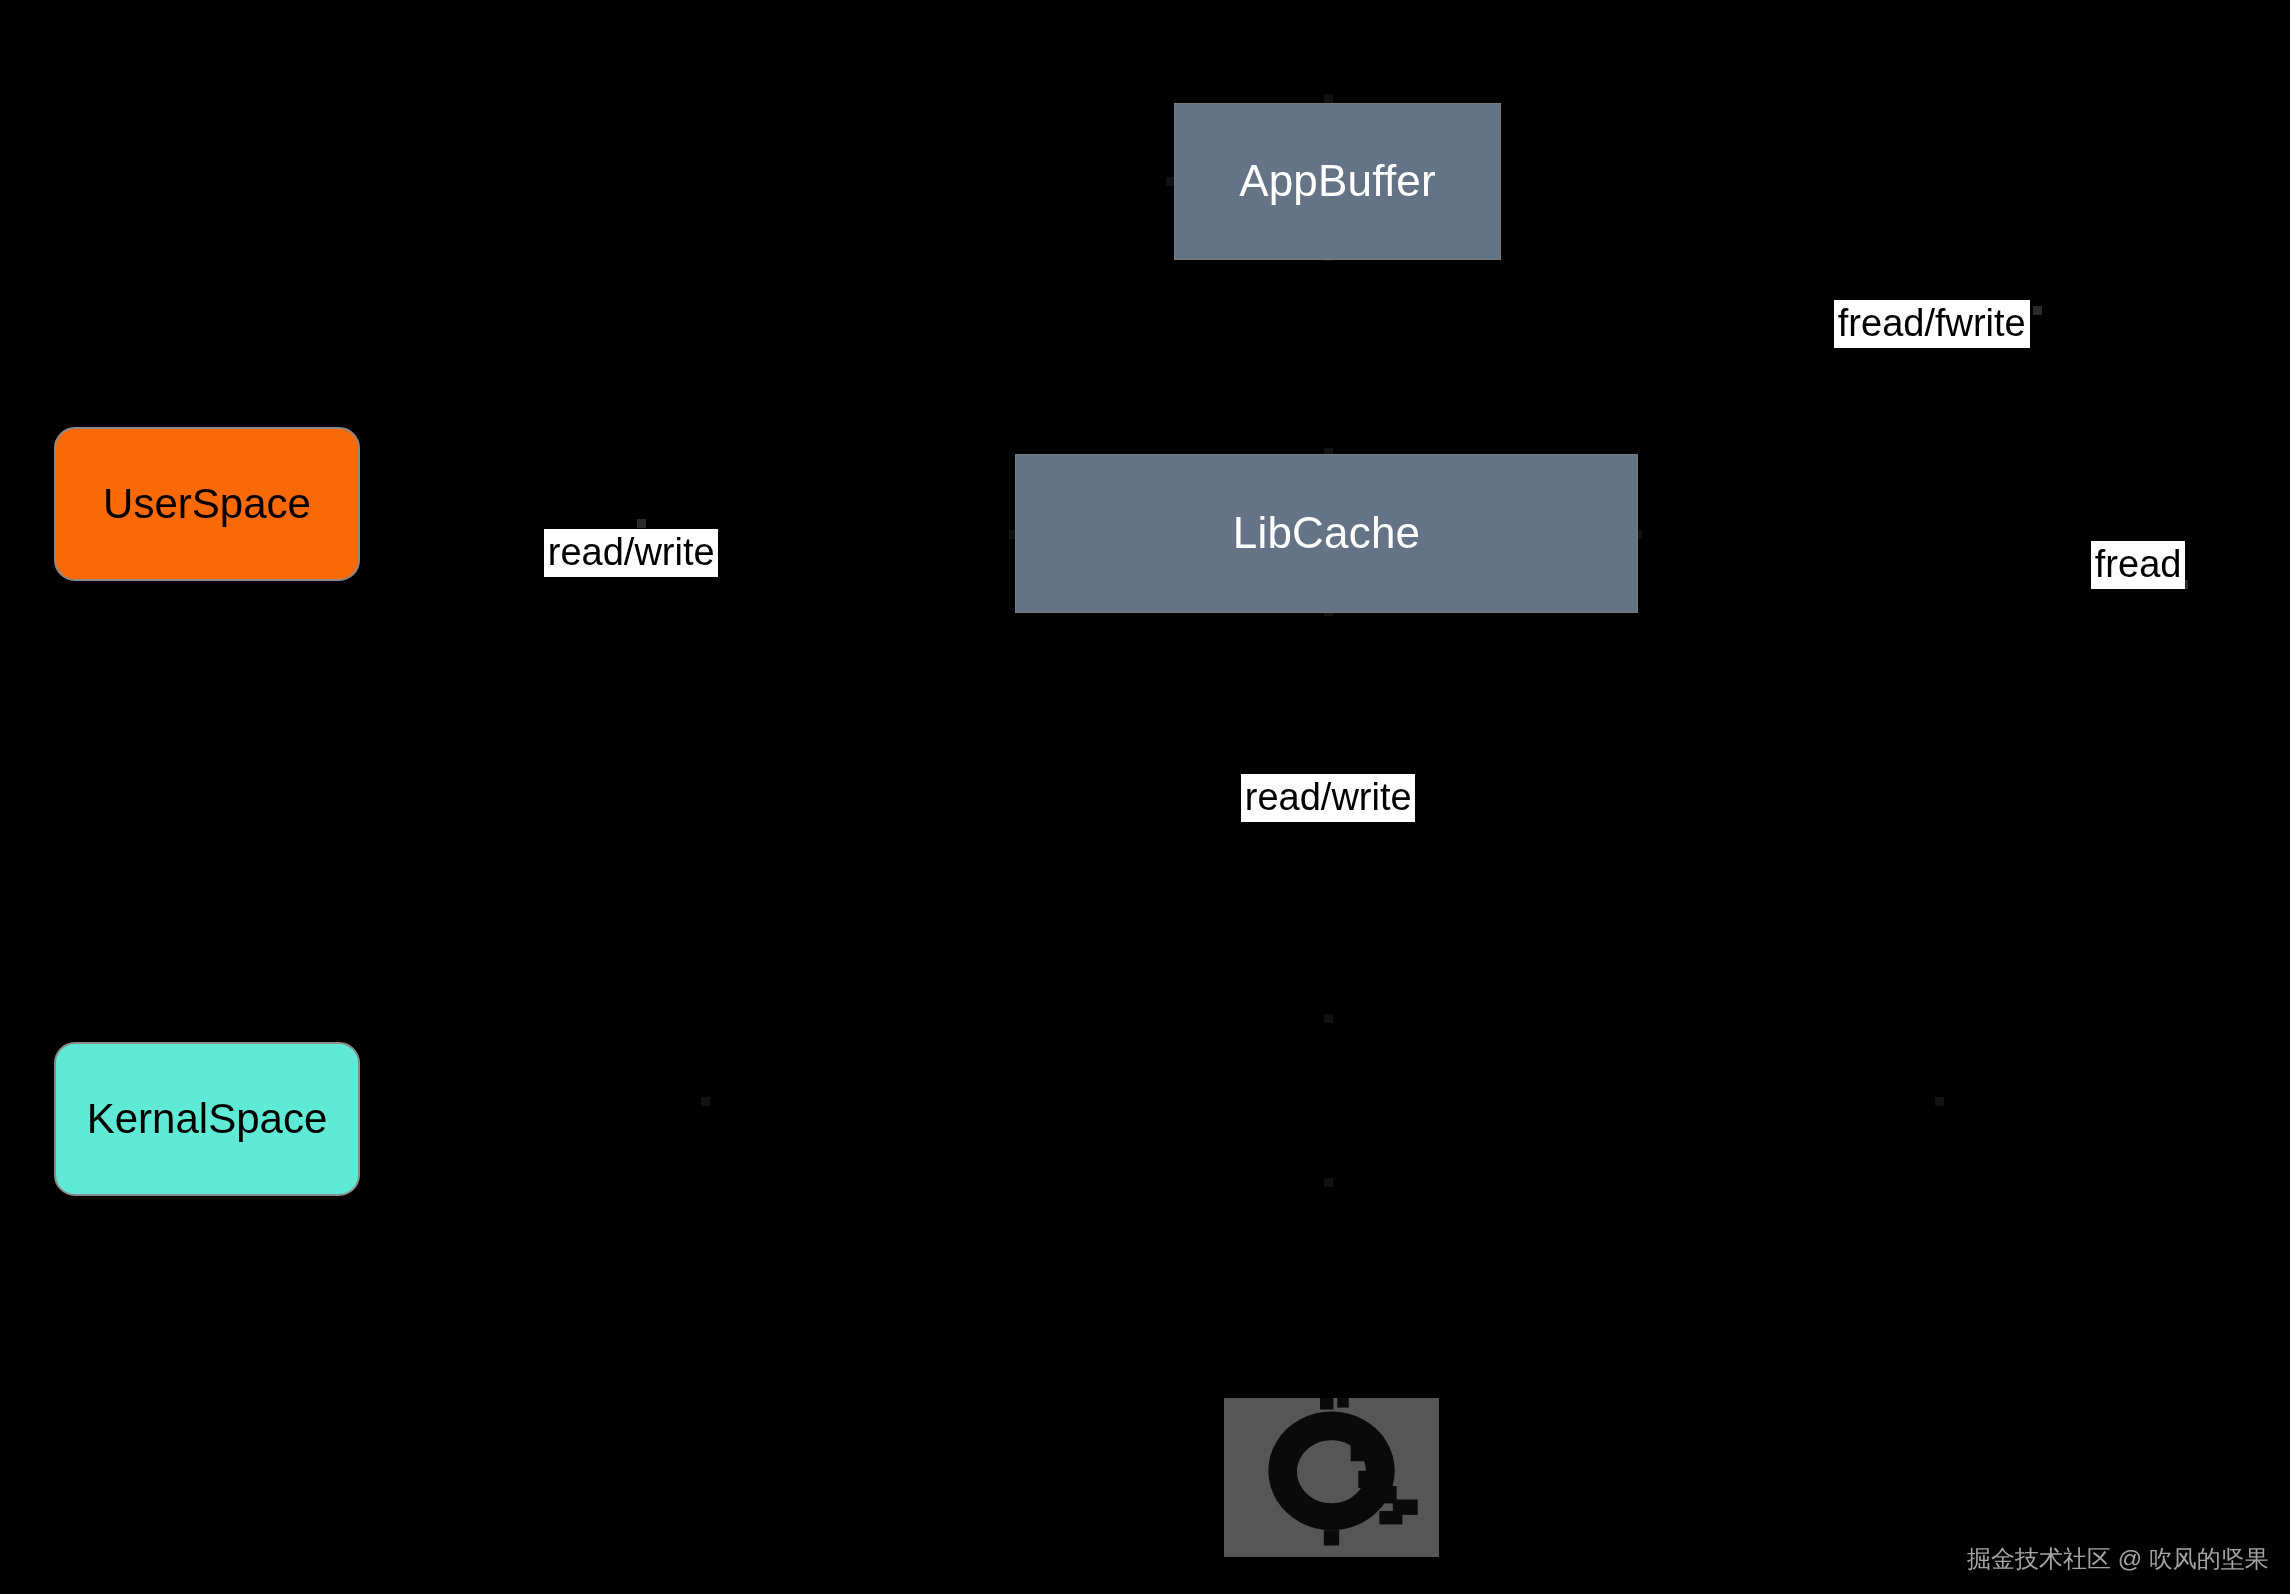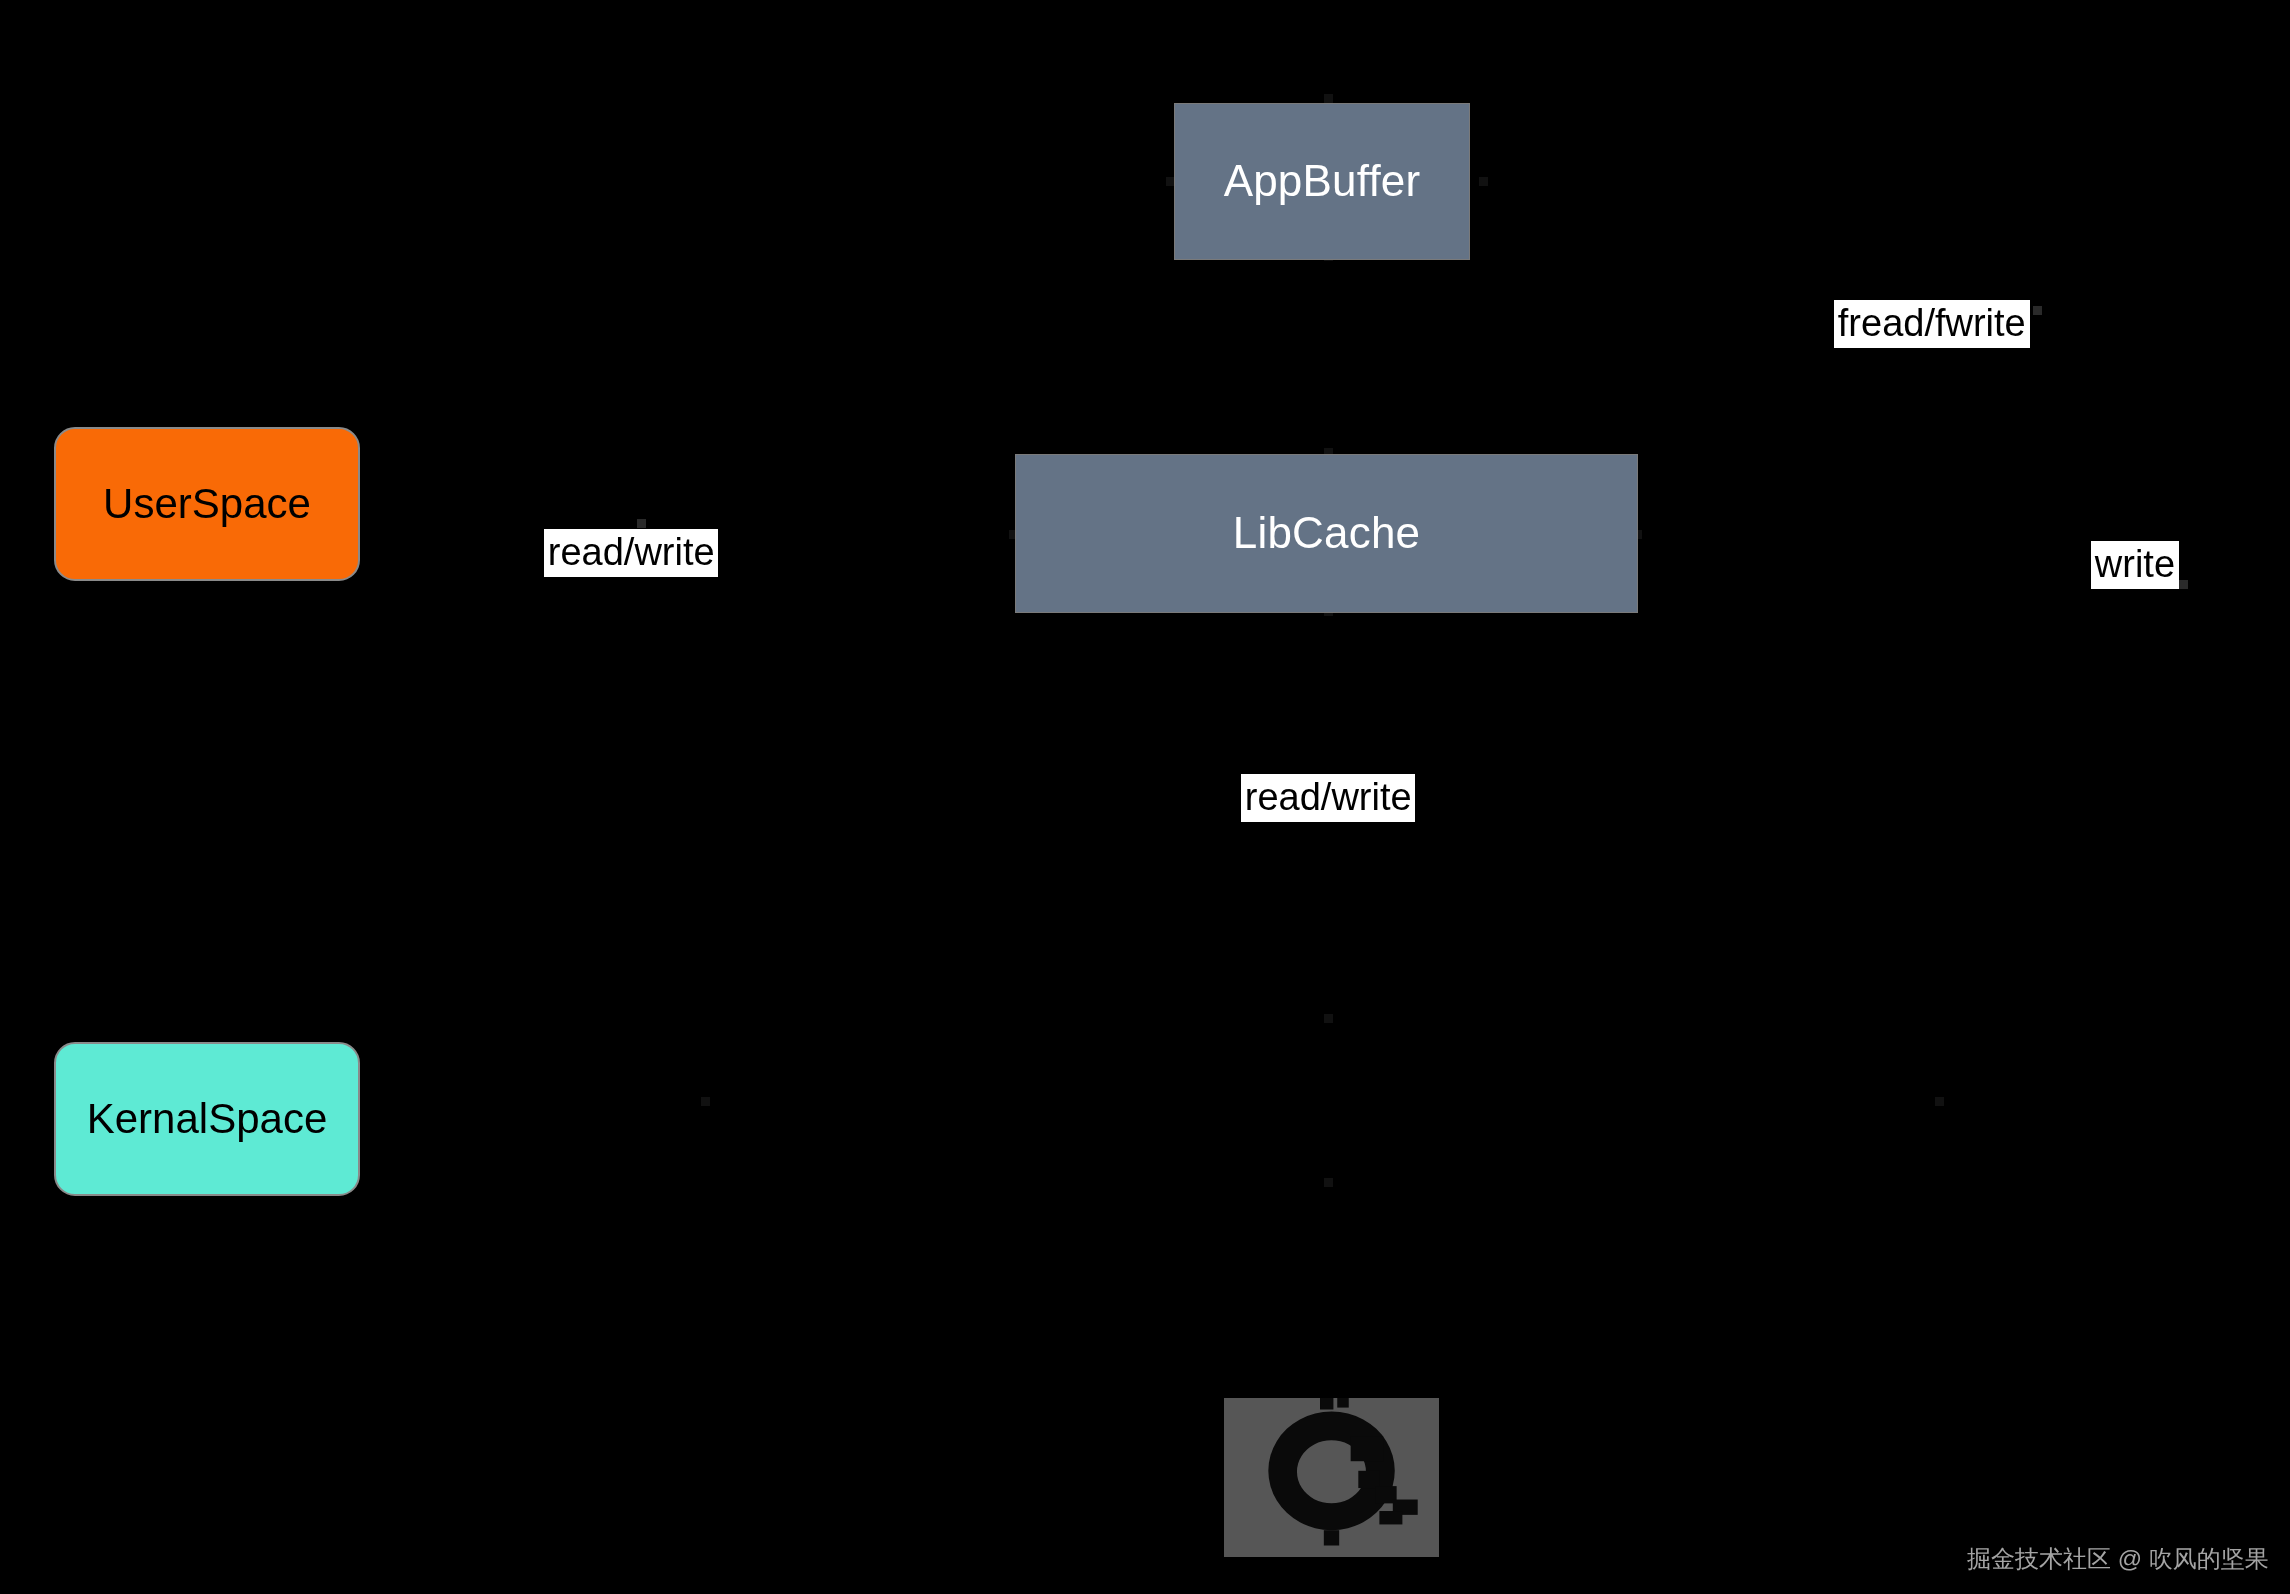--- a/index.html
+++ b/index.html
@@ -129,21 +129,21 @@
   <div class="handle" style="left:1324px; top:1014px;"></div>
   <div class="handle" style="left:701px;  top:1097px;"></div>
   <div class="handle" style="left:1935px; top:1097px;"></div>
   <div class="handle" style="left:1324px; top:1178px;"></div>
 
   <div class="handle light" style="left:2033px; top:306px;"></div>
   <div class="handle light" style="left:2179px; top:580px;"></div>
   <div class="handle light" style="left:637px;  top:519px;"></div>
   <div class="handle light" style="left:1326px; top:805px;"></div>
 
-  <div class="node cache-node" style="left:1174px; top:103px; width:296px; height:157px;">
+  <div class="node cache-node" style="left:1174px; top:103px; width:327px; height:157px;">
     <span>AppBuffer</span>
   </div>
 
   <div class="node cache-node" style="left:1015px; top:454px; width:623px; height:159px;align-items:center;">
     <span>LibCache</span>
   </div>
 
 
   <div class="node space-node userspace" style="left:54px; top:411px; width:306px; height:154px;">
     <span>UserSpace</span>
@@ -152,21 +152,21 @@
   <div class="node space-node kernalspace" style="left:54px; top:1026px; width:306px; height:154px;">
     <span>KernalSpace</span>
   </div>
 
   <div class="edge-label" style="left:544px; top:529px;">read/write</div>
 
   <div class="edge-label" style="left:1241px; top:774px;">read/write</div>
 
   <div class="edge-label" style="left:1834px; top:300px;">fread/fwrite</div>
 
-  <div class="edge-label" style="left:2091px; top:541px;">write</div>
+  <div class="edge-label" style="left:2091px; top:541px;">fread</div>
 
   <div class="disk-icon" style="left:1224px; top:1398px; width:215px; height:159px;">
     <svg width="215" height="159" viewBox="0 0 224 166" aria-hidden="true">
 
       <g fill="#0a0a0a">
         <path d="M112 14
                  a66 62 0 1 0 0.1 0
                  z
                  M112 44
                  a36 33 0 1 1 -0.1 0

